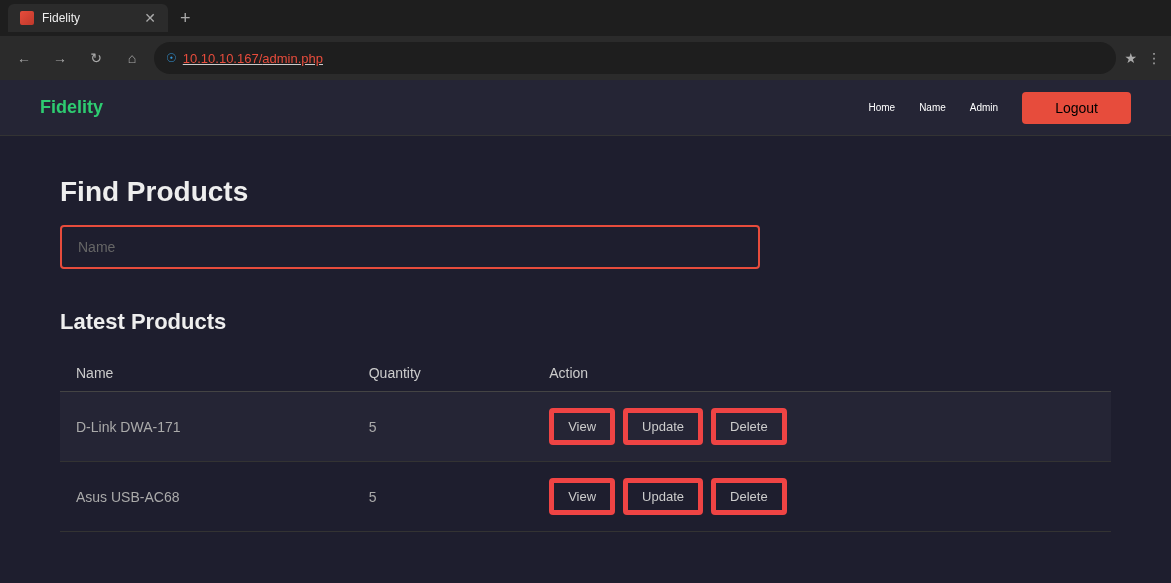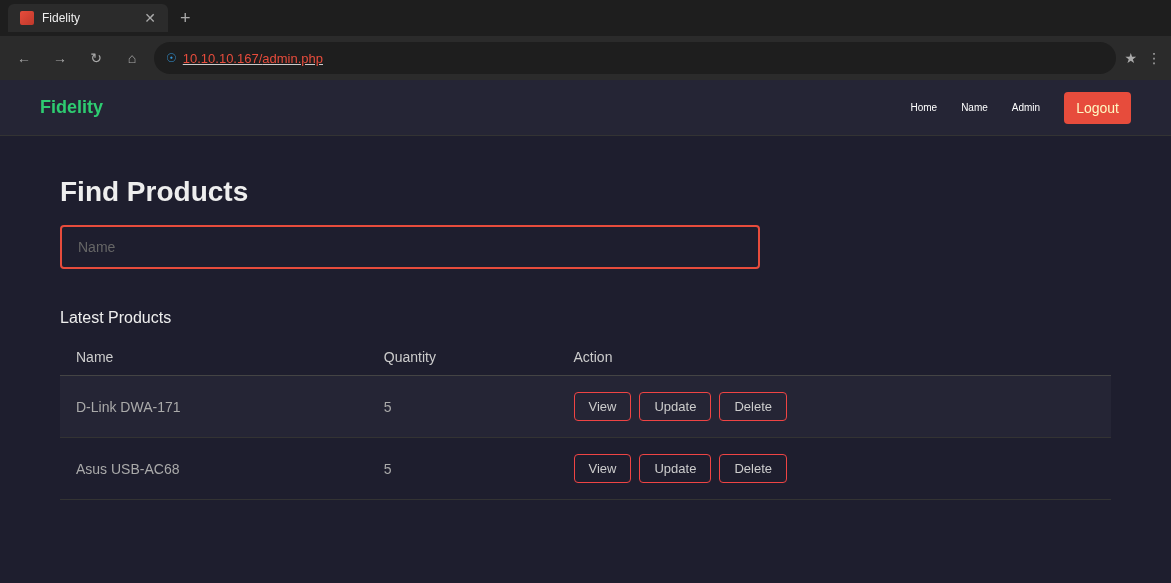--- a/index.html
+++ b/index.html
@@ -149,23 +149,23 @@
     }
 
     .nav-link {
       color: #ffffff;
       text-decoration: none;
       font-size: 10px;
     }
 
     .logout-btn {
       background-color: #e74c3c;
-      color: #fef9c3;
+      color: #000000;
       border: none;
-      padding: 8px 12px;
+      padding: 8px 33px;
       border-radius: 4px;
       cursor: pointer;
       font-size: 14px;
     }
 
     
     .main-content {
       padding: 40px 60px;
       background-color: #1e1e2e;
     }
@@ -202,23 +202,23 @@
       color: white;
       border: none;
       padding: 12px 32px;
       border-radius: 4px;
       cursor: pointer;
       font-size: 15px;
     }
 
     .section-title {
       color: #eee;
-      font-size: 16px;
-      font-weight: normal;
-      margin-bottom: 12px;
+      font-size: 22px;
+      font-weight: bold;
+      margin-bottom: 20px;
     }
 
     
     .products-table {
       width: 100%;
       border-collapse: collapse;
     }
 
     .products-table thead tr {
       border-bottom: 1px solid #444;
@@ -251,21 +251,21 @@
       margin-top: 17px;
     }
 
     .action-btns {
       display: flex;
       gap: 8px;
     }
 
     .btn-view, .btn-update, .btn-delete {
       background: transparent;
-      border: 1px solid #ef4444;
+      border: 5px solid #ef4444;
       color: #ccc;
       padding: 6px 14px;
       border-radius: 4px;
       cursor: pointer;
       font-size: 13px;
     }
   </style>
 </head>
 <body>
 

